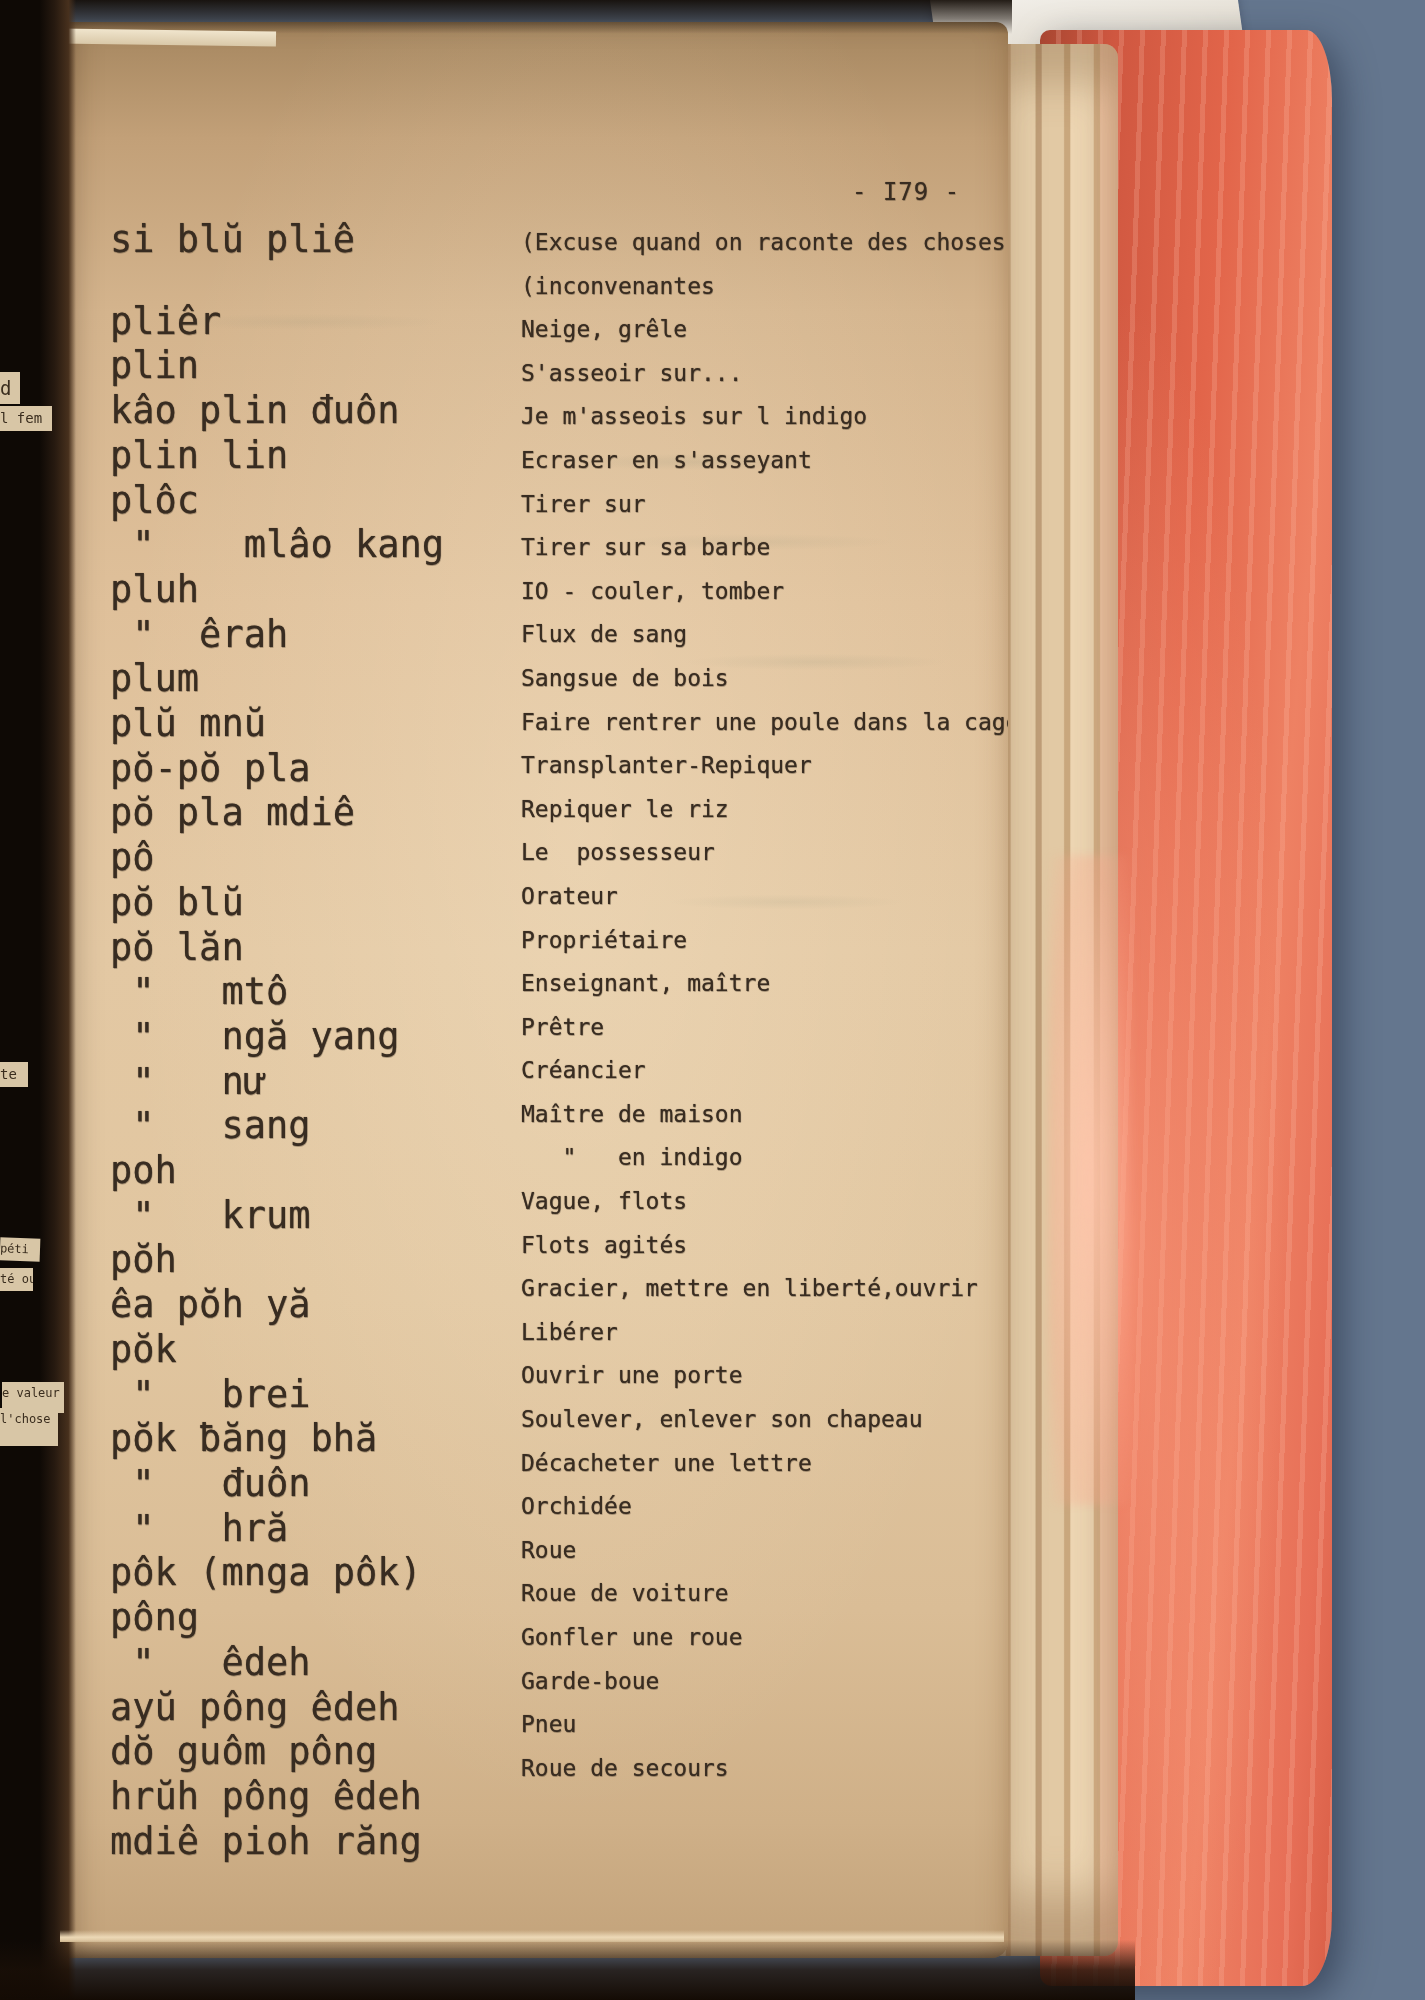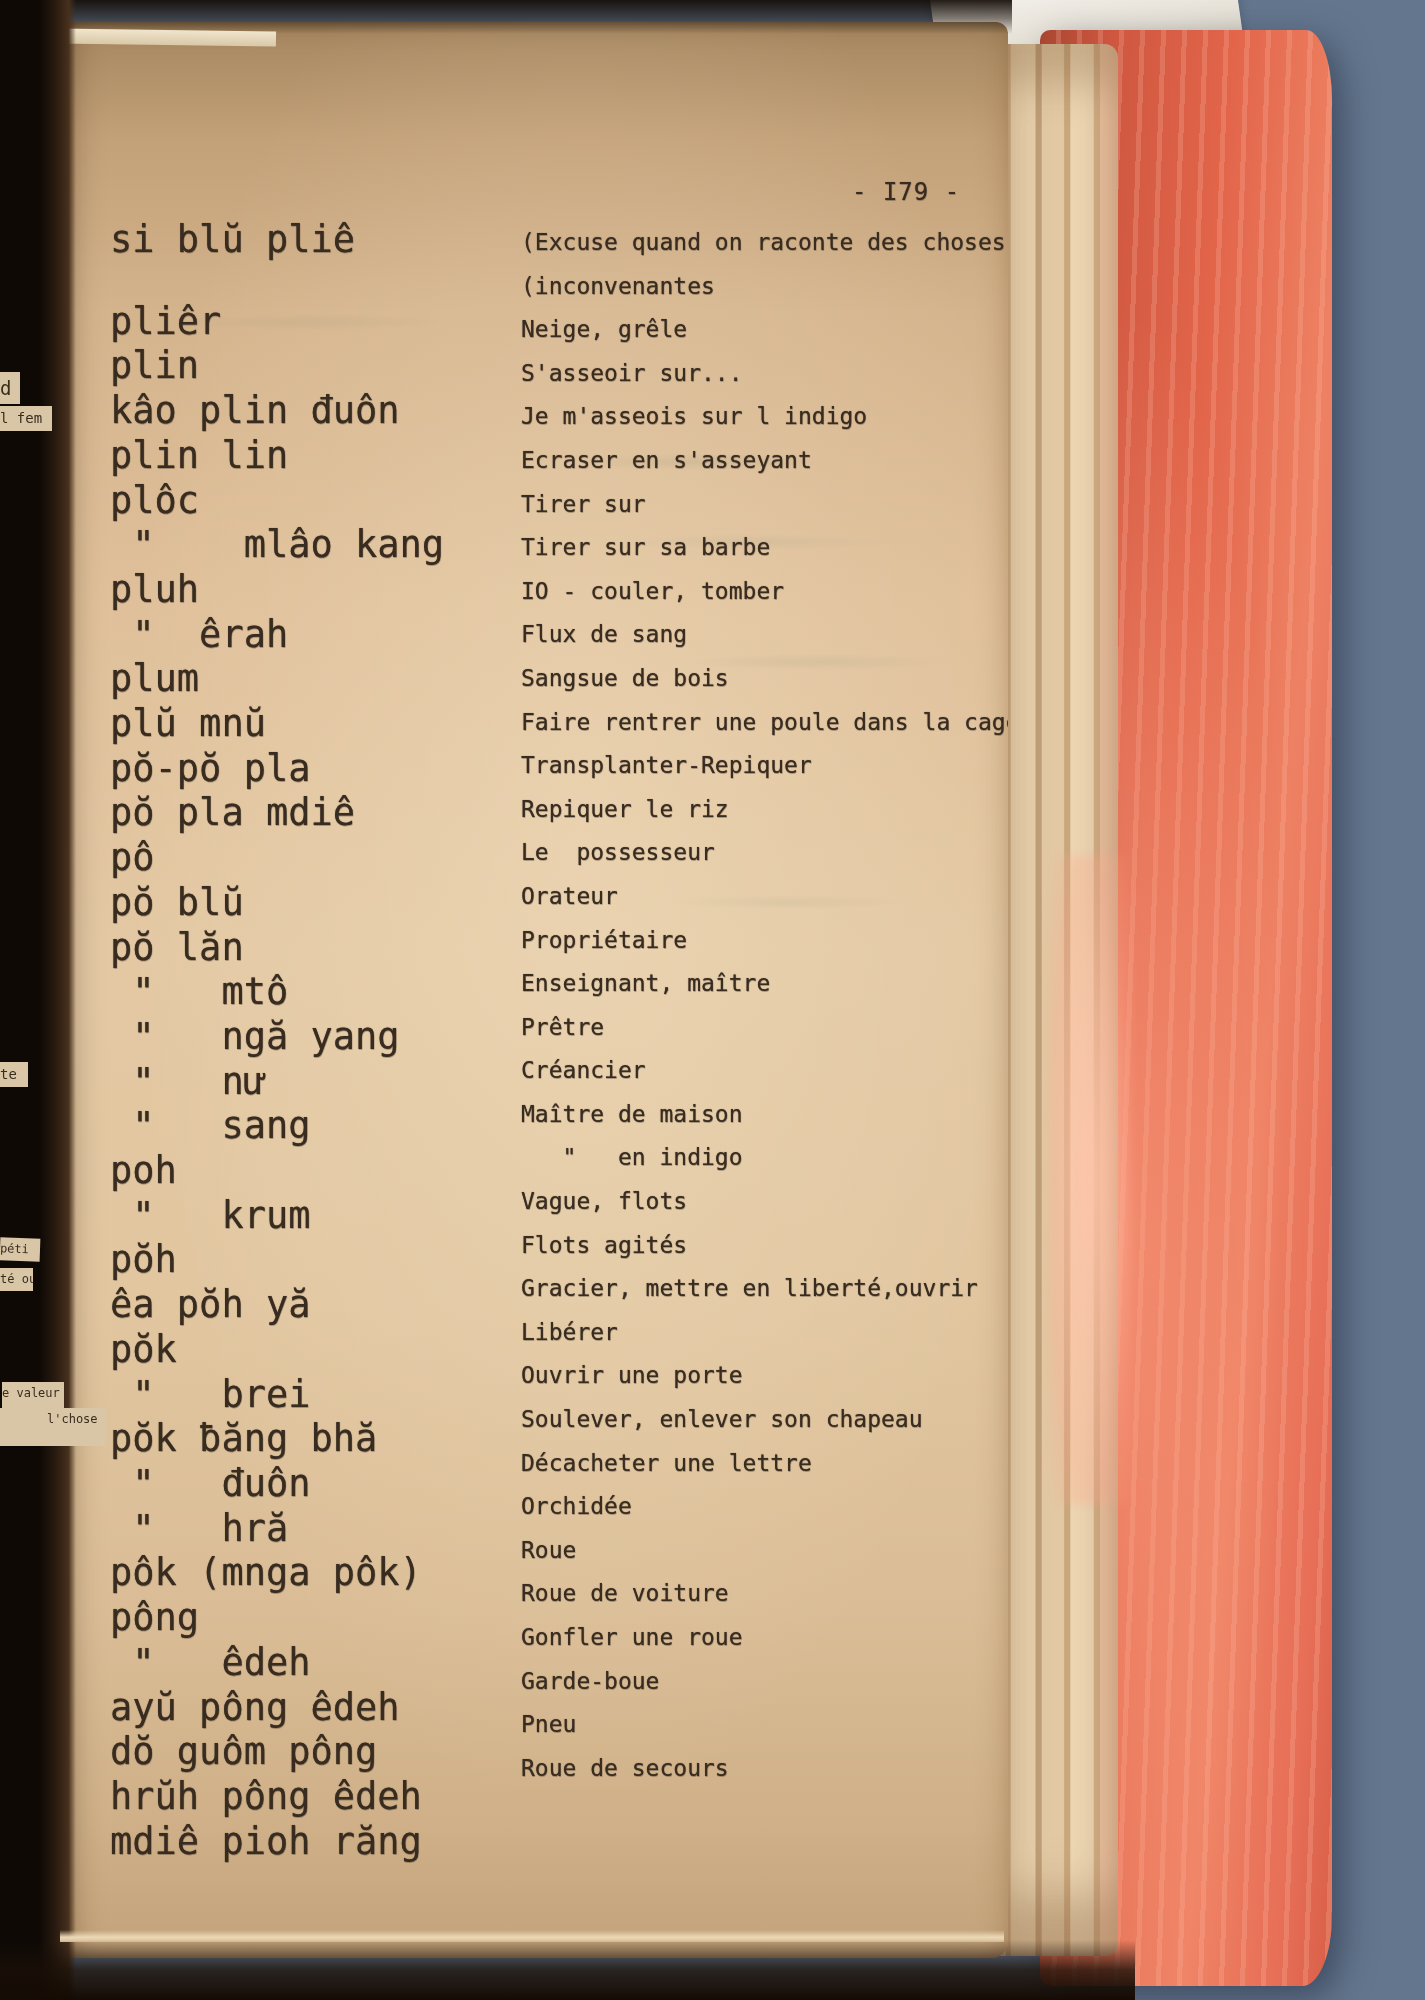--- a/index.html
+++ b/index.html
@@ -80,21 +80,21 @@
 
   
   .frag{position:absolute;background:#d8c6a6;color:#3a2d1e;overflow:hidden;
     white-space:pre;z-index:9;font-family:"DejaVu Sans Mono",monospace;}
   .f0{left:0;top:372px;width:20px;height:32px;font-size:19px;line-height:32px;}
   .f1{left:0;top:406px;width:52px;height:25px;font-size:14px;line-height:25px;}
   .f2{left:0;top:1062px;width:28px;height:25px;font-size:14px;line-height:25px;}
   .f3{left:0;top:1238px;width:40px;height:23px;font-size:12px;line-height:23px;transform:rotate(2deg);}
   .f4{left:0;top:1268px;width:33px;height:23px;font-size:12px;line-height:23px;}
   .f5{left:2px;top:1382px;width:62px;height:31px;font-size:12px;line-height:22px;}
-  .f6{left:0;top:1408px;width:58px;height:38px;font-size:12px;line-height:23px;padding-left:47px;}
+  .f6{left:0;top:1408px;width:58px;height:38px;font-size:12px;line-height:23px;}
 </style>
 </head>
 <body>
 
 <div class="scene">
   <div class="white-corner"></div>
   <div class="cover"></div>
   <div class="pink-edge"></div>
   <div class="page-stack"></div>
 

